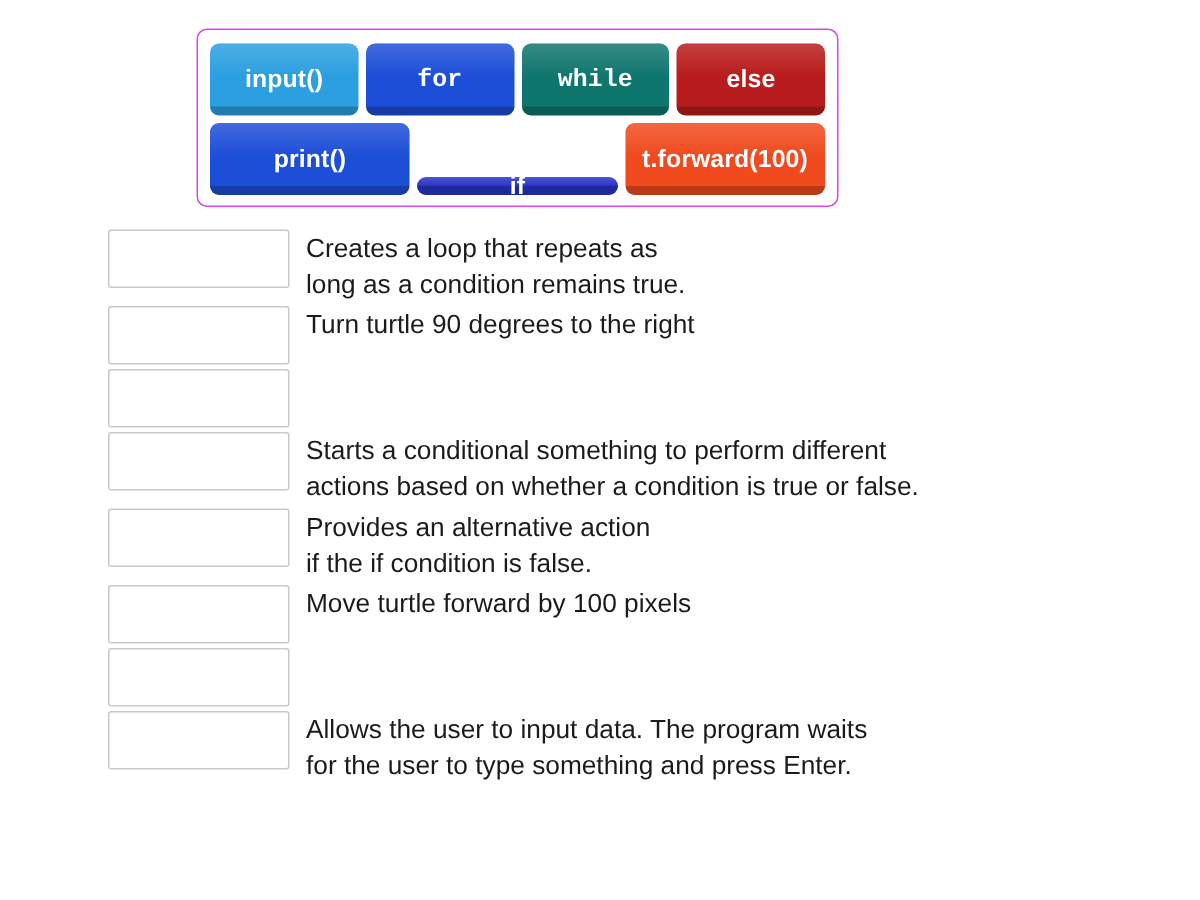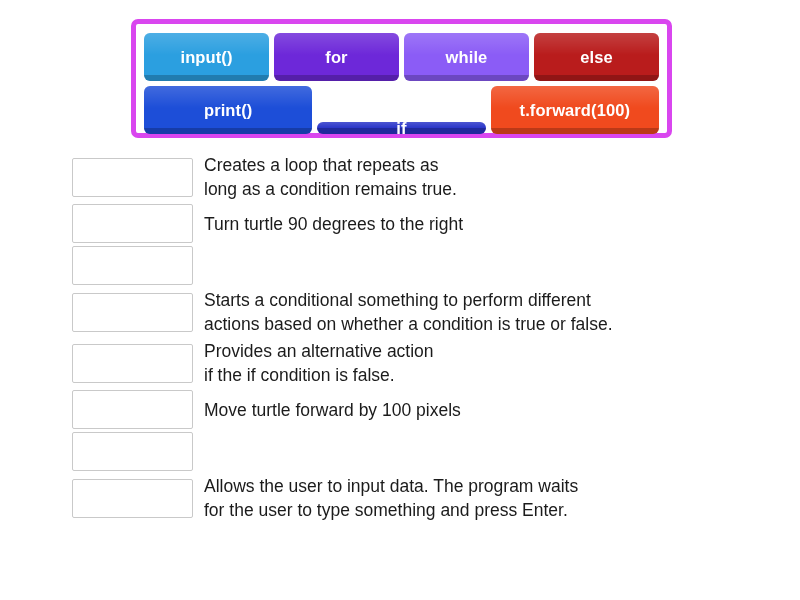--- a/index.html
+++ b/index.html
@@ -15,25 +15,25 @@
     font-family: "Liberation Sans", sans-serif;
     -webkit-font-smoothing: antialiased;
     overflow: hidden;
   }
 
   
   #tile-tray {
     position: absolute;
     left: 131px;
     top: 19px;
-    width: 541px;
+    width: 428px;
     height: 119px;
     box-sizing: border-box;
     background: #ffffff;
-    border: 5px solid #d946ef;
+    border: 1px solid #d946ef;
     border-radius: 7px;
     padding: 9px 8px;
   }
   .tile-row {
     display: flex;
     gap: 5px;
     height: 48px;
     margin-bottom: 5px;
   }
   .tile-row:last-child { margin-bottom: 0; }
@@ -82,21 +82,20 @@
 
   
   #match-list {
     position: absolute;
     left: 72px;
     top: 153px;
     width: 700px;
   }
   .match-row {
     display: flex;
-    align-items: center;
     margin-bottom: 3px;
   }
   .drop-zone {
     width: 121px;
     height: 39px;
     min-width: 121px;
     box-sizing: border-box;
     background: #ffffff;
     border: 1px solid #c9c9c9;
     border-radius: 2px;
@@ -112,24 +111,24 @@
 </style>
 </head>
 <body>
 
 <div id="tile-tray">
 
   <div class="tile-row">
     <div class="tile" style="background: rgb(43, 159, 224);">
       <span class="tile-label">input()</span>
     </div>
-    <div class="tile" style="background: #6d28d9;">
+    <div class="tile" style="background: #1d4ed8; font-family: Liberation Mono, monospace;">
       <span class="tile-label">for</span>
     </div>
-    <div class="tile" style="background: #8b5cf6;">
+    <div class="tile" style="background: #0f766e; font-family: Liberation Mono, monospace;">
       <span class="tile-label">while</span>
     </div>
     <div class="tile" style="background: #b91c1c;">
       <span class="tile-label">else</span>
     </div>
   </div>
 
   <div class="tile-row">
     <div class="tile" style="background: #1d4ed8; align-items: center;">
       <span class="tile-label">print()</span>

